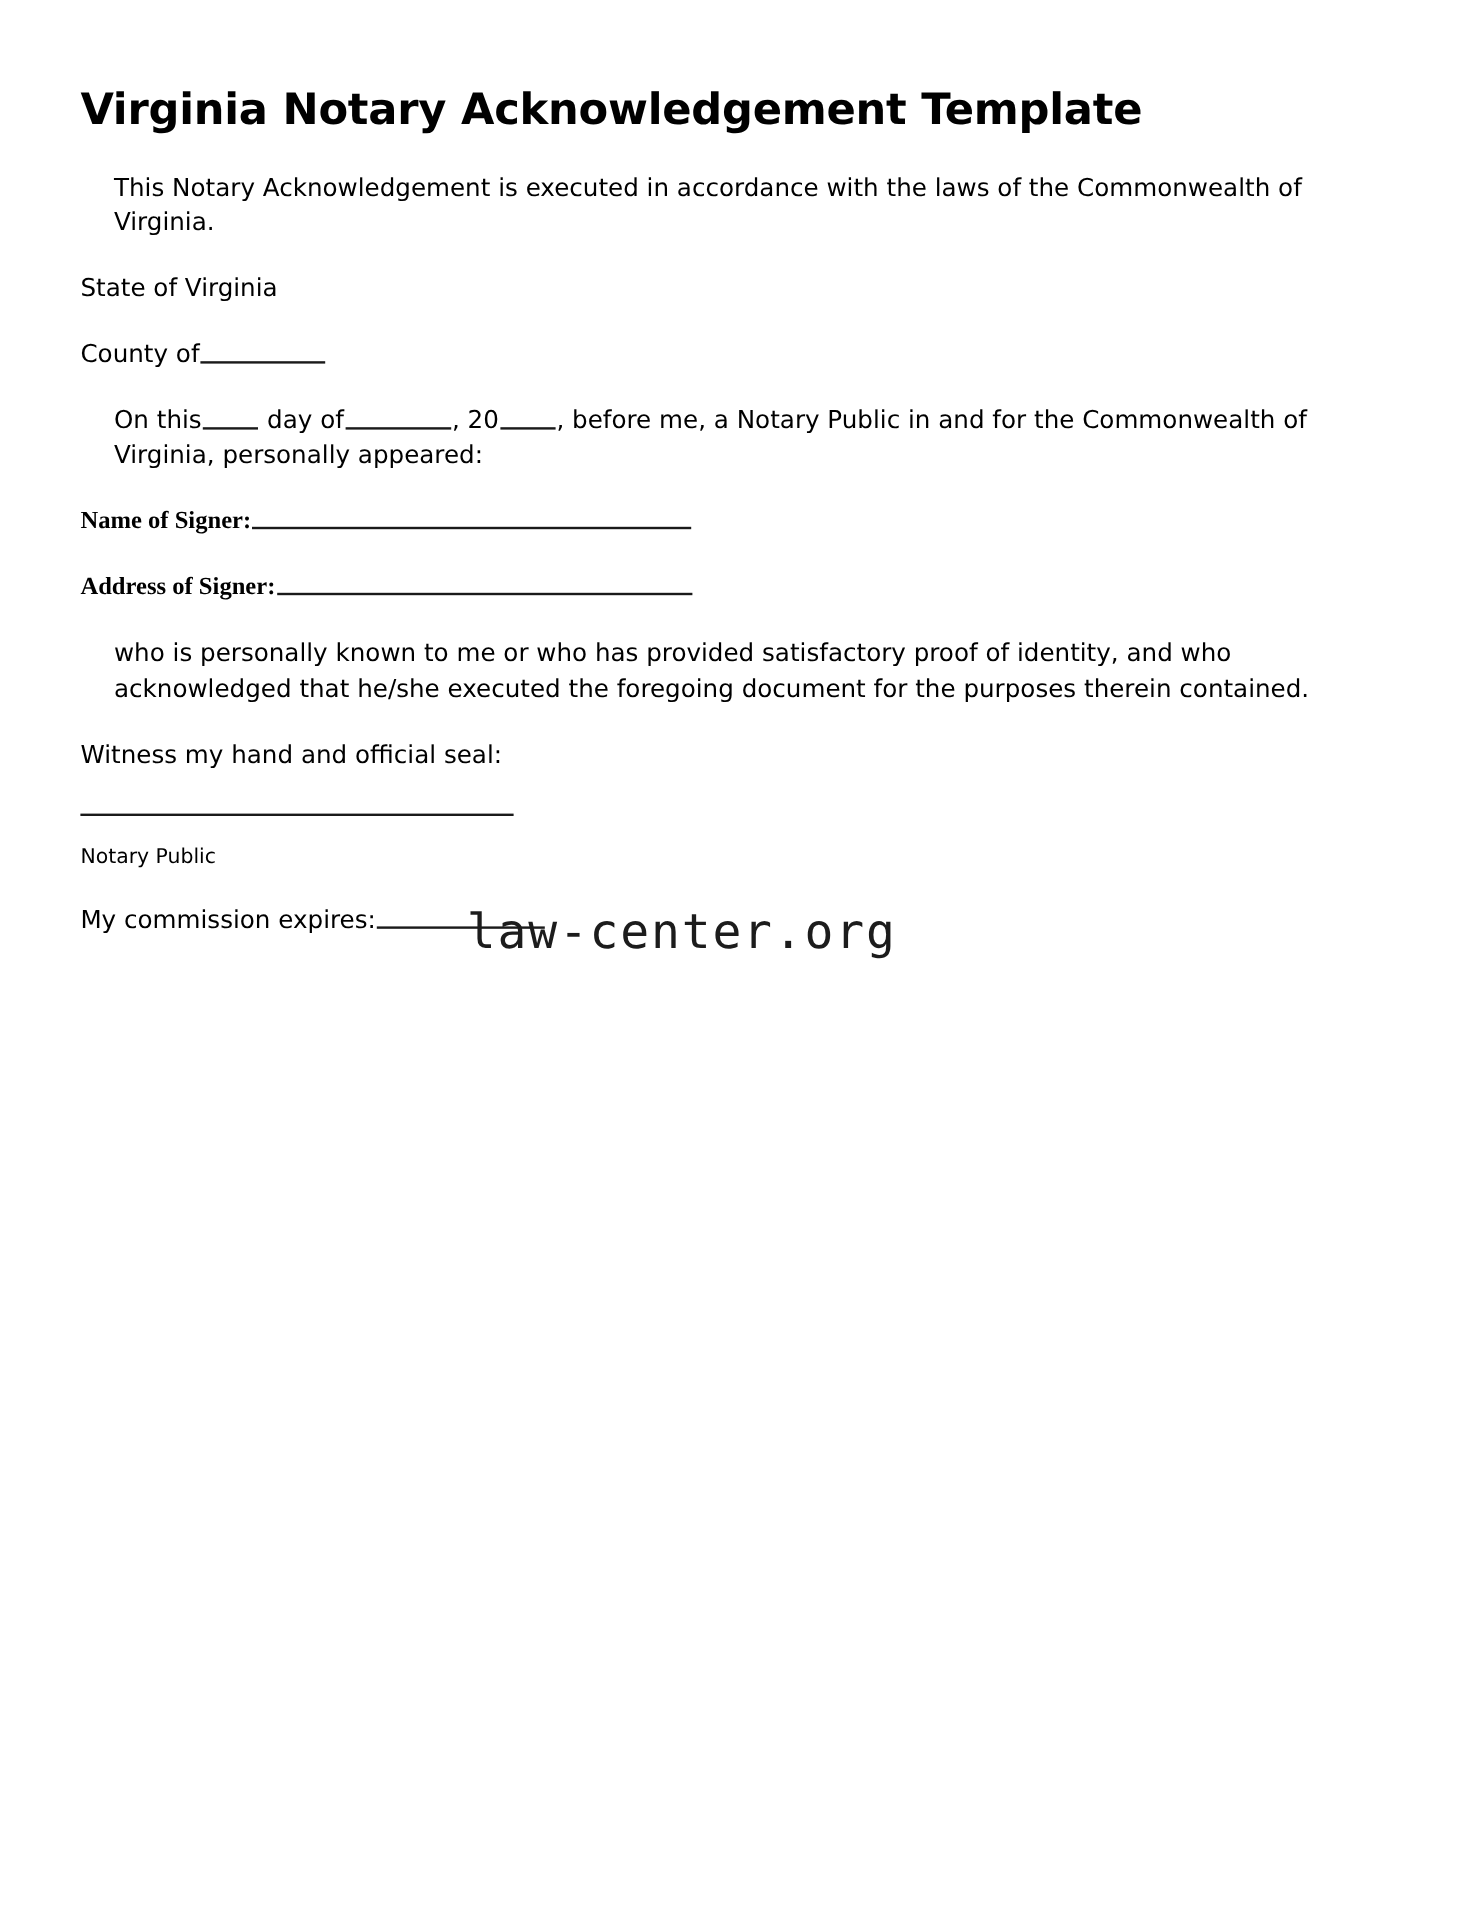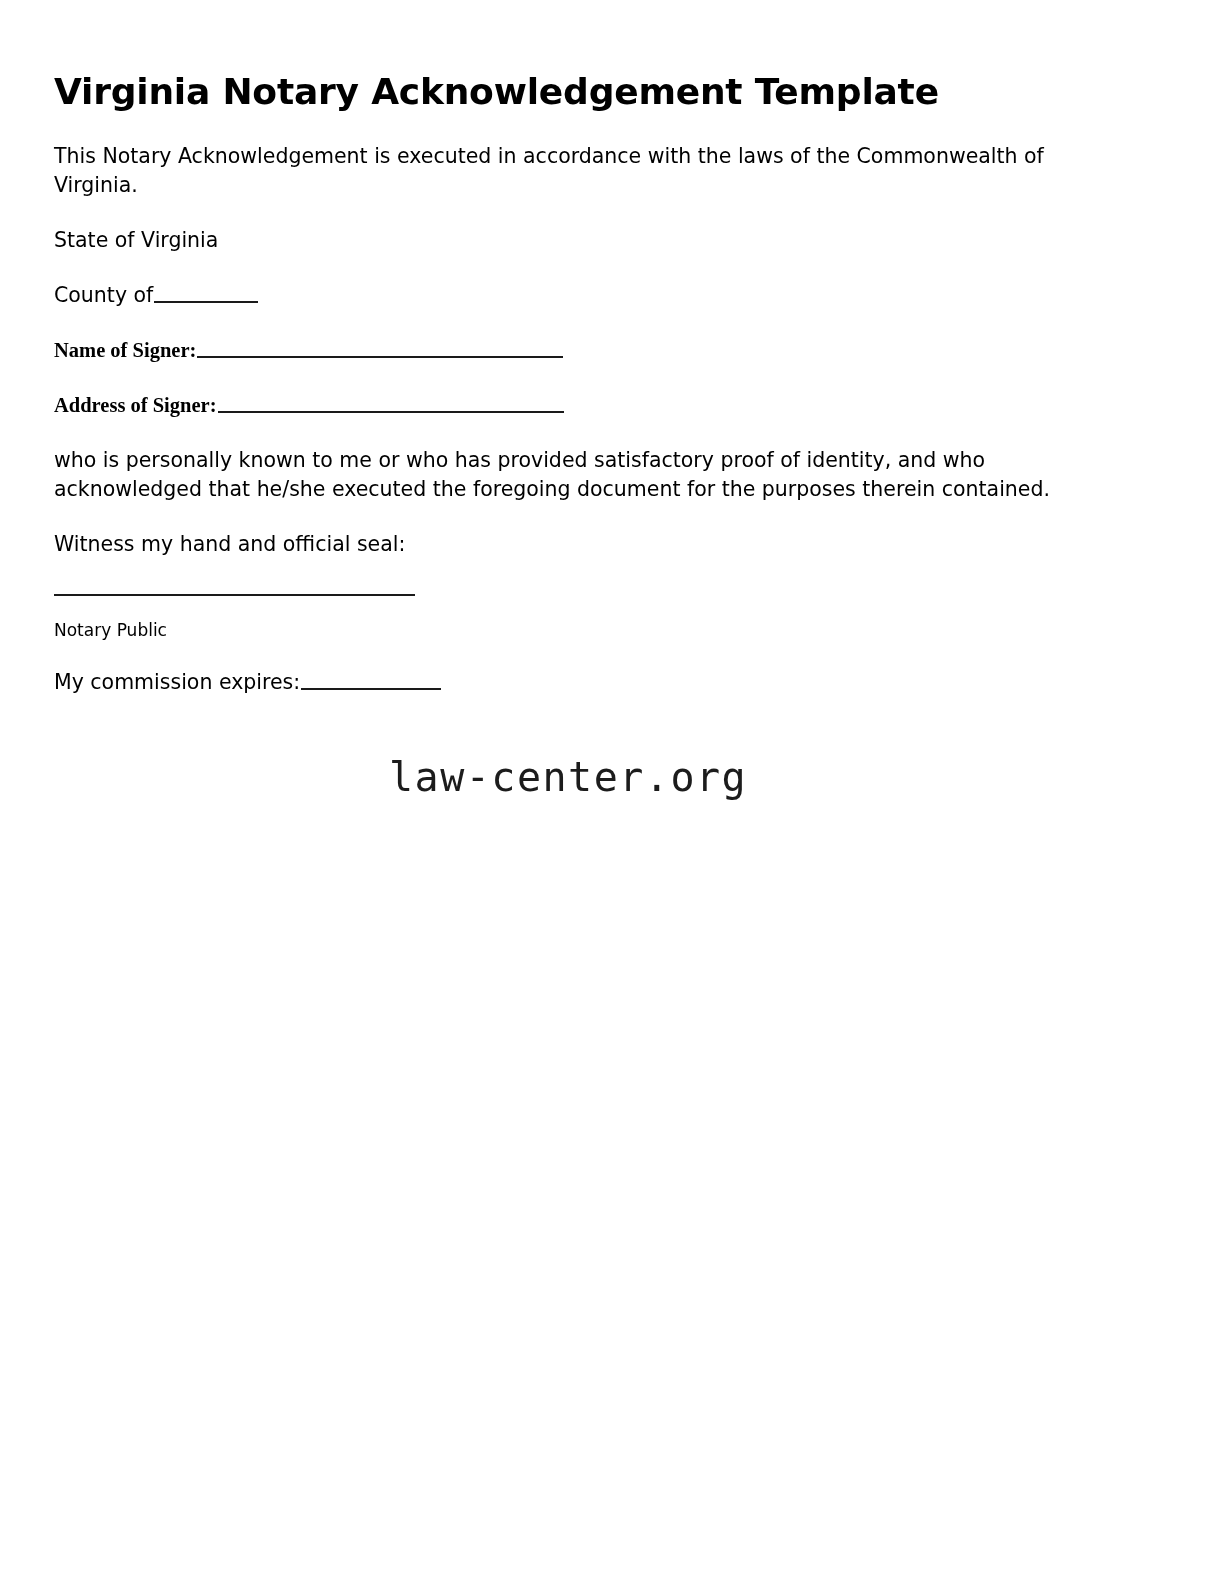--- a/index.html
+++ b/index.html
@@ -22,21 +22,21 @@
     position: absolute;
     left: 0;
     top: 0;
     width: 1231px;
     height: 1593px;
     background: #ffffff;
   }
 
   .content {
     position: absolute;
-    left: 54px;
+    left: 67px;
     top: 72px;
     width: 1080px;
   }
 
   .doc-title {
     font-size: 36px;
     font-weight: bold;
     letter-spacing: -0.2px;
     line-height: 1.1;
     margin: 0 0 30px 0;
@@ -51,20 +51,21 @@
     max-width: 1075px;
   }
 
   .para.bold-label {
     font-weight: bold;
     font-family: Liberation Serif, serif;
   }
 
   .para.wide {
     max-width: 1078px;
+    margin-left: 28px;
   }
 
   
   .blank {
     display: inline-block;
     border-bottom: 2px solid #1a1a1a;
     vertical-align: baseline;
     height: 0.92em;
     margin: 0 1px -1px 1px;
   }
@@ -110,20 +111,21 @@
   <div class="content">
 
     <h1 class="doc-title">Virginia Notary Acknowledgement Template</h1>
 
     <p class="para wide"><span>This Notary Acknowledgement is executed in accordance with the laws of the Commonwealth of Virginia.</span></p>
 
     <p class="para"><span>State of Virginia</span></p>
 
     <p class="para"><span>County of</span><span class="blank blank-lg"></span></p>
 
+    <p class="para wide"><span>On this</span><span class="blank blank-xs"></span> <span>day of</span><span class="blank blank-md"></span><span>, 20</span><span class="blank blank-xs"></span><span>, before me, a Notary Public in and for the Commonwealth of Virginia, personally appeared:</span></p>
 
     <p class="para bold-label"><span>Name of Signer:</span><span class="blank blank-name"></span></p>
 
     <p class="para bold-label"><span>Address of Signer:</span><span class="blank blank-address"></span></p>
 
     <p class="para wide"><span>who is personally known to me or who has provided satisfactory proof of identity, and who acknowledged that he/she executed the foregoing document for the purposes therein contained.</span></p>
 
     <p class="para"><span>Witness my hand and official seal:</span></p>
 
     <div class="sig-line"></div>

